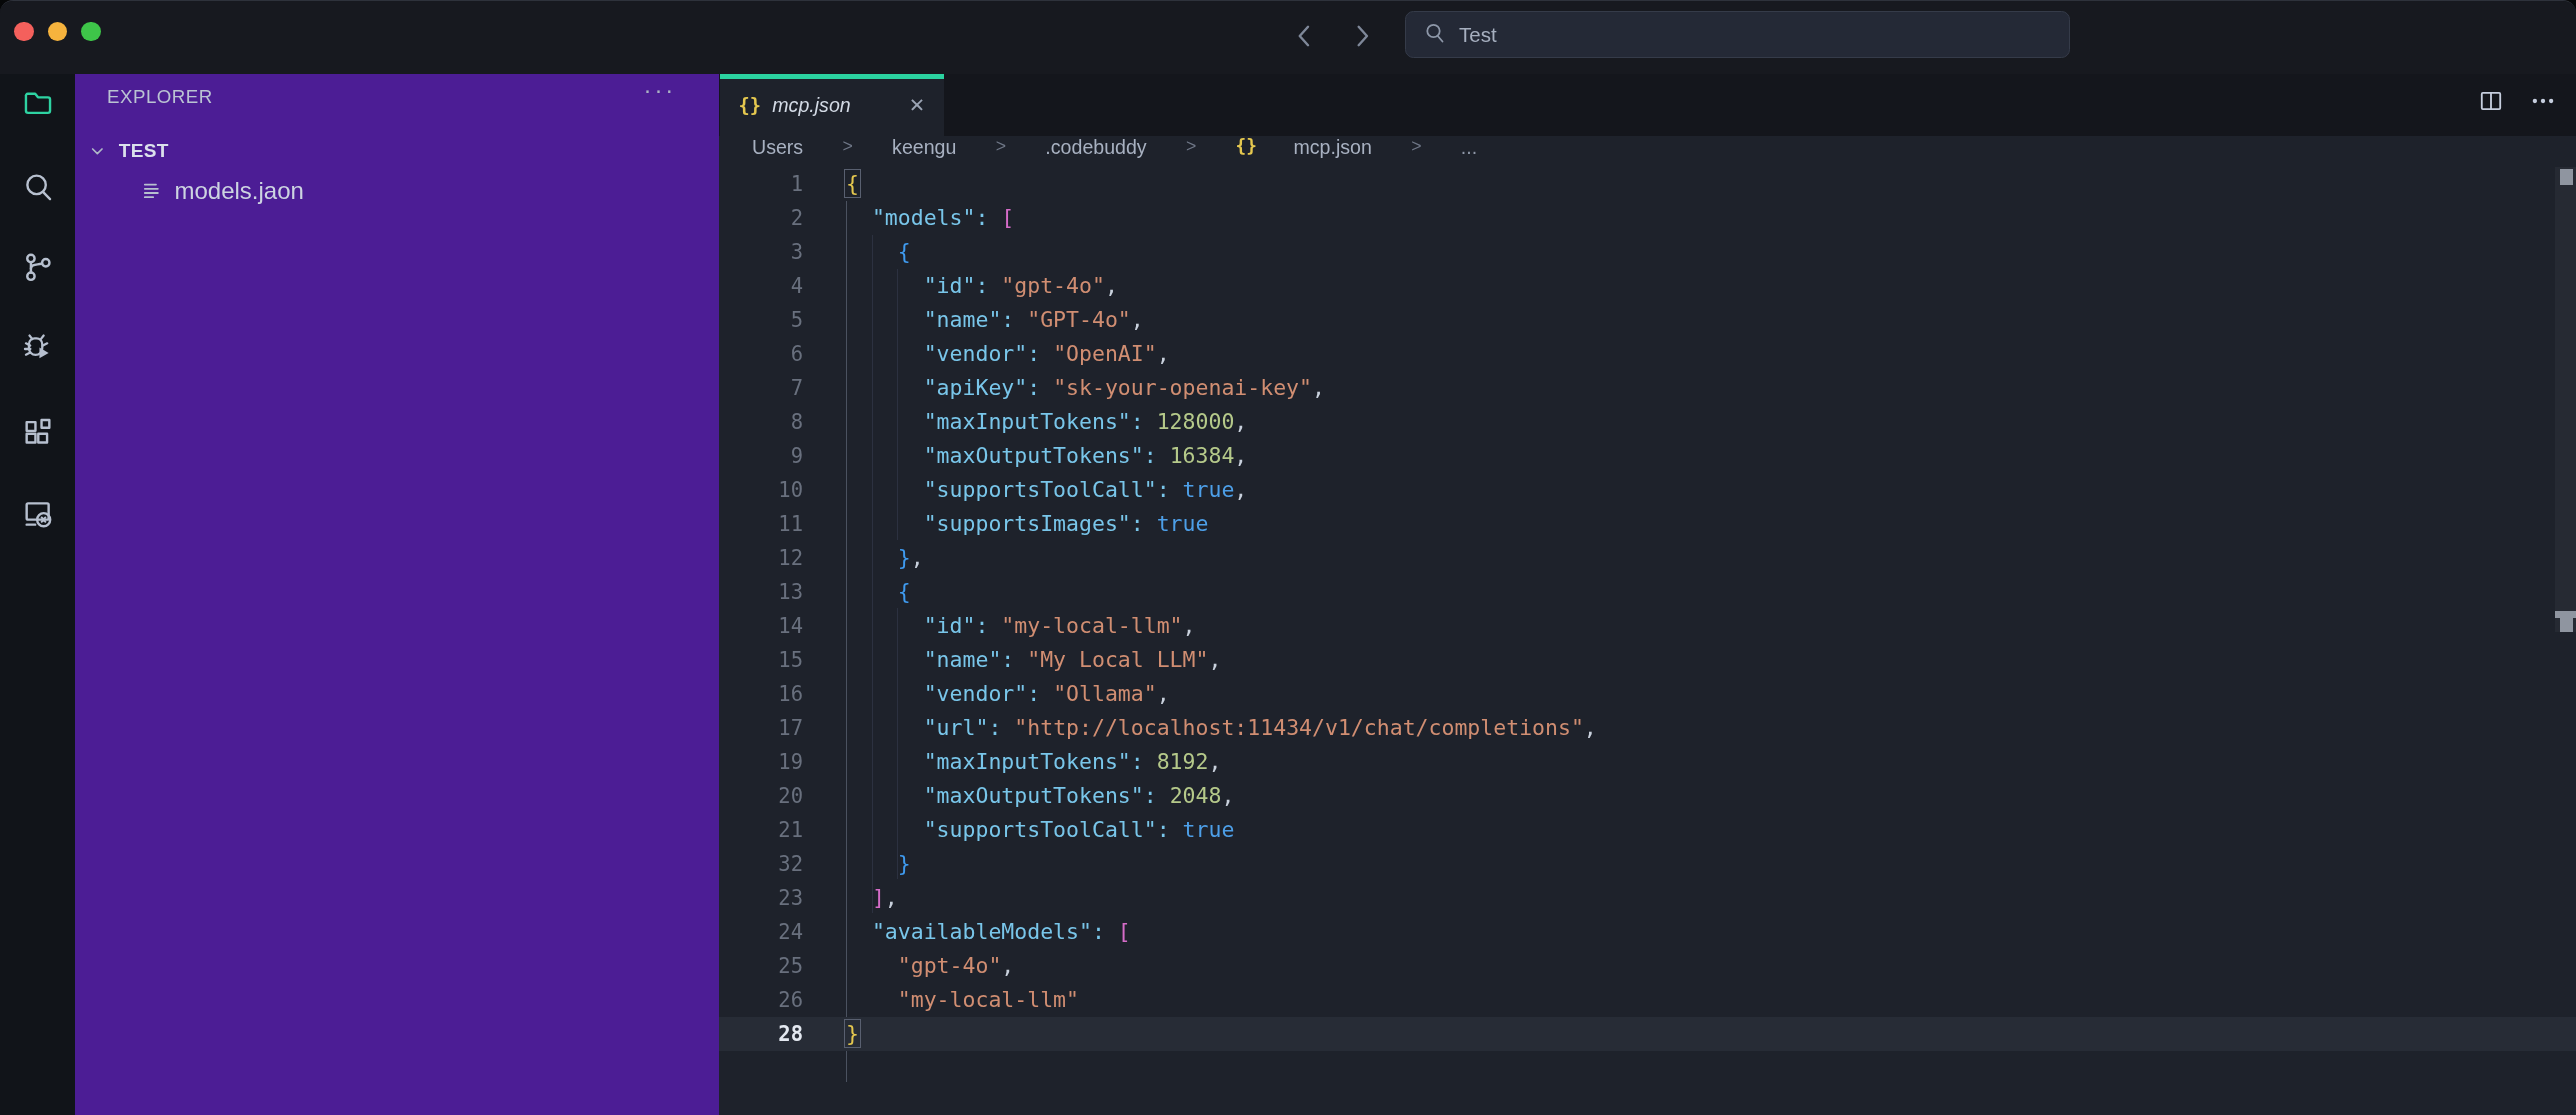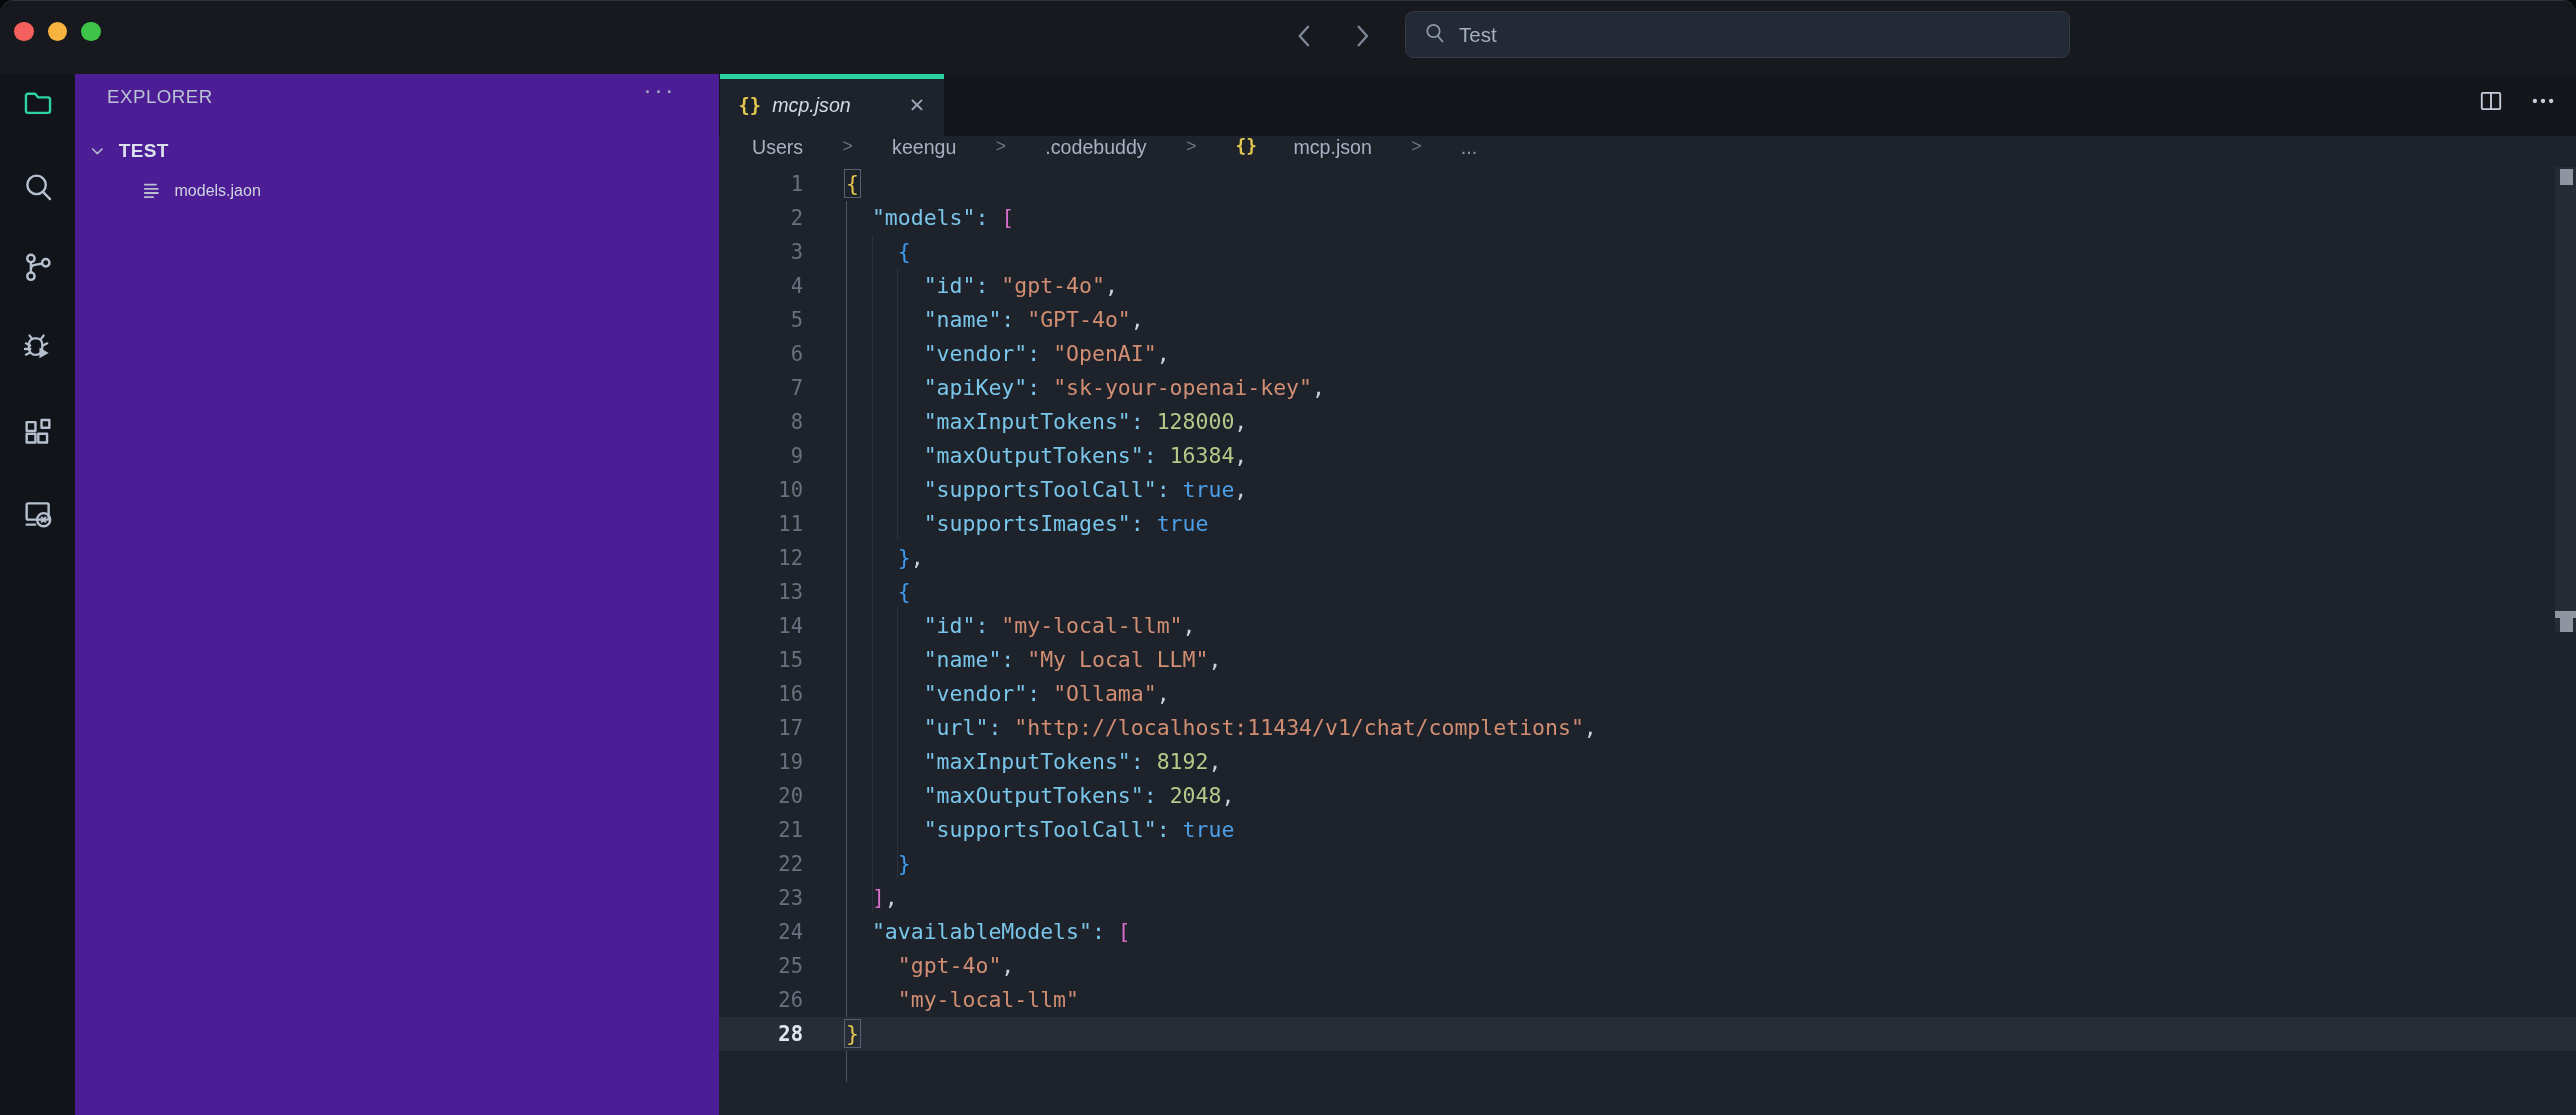--- a/index.html
+++ b/index.html
@@ -24,21 +24,21 @@
 
   
   .sidebar { position:absolute; left:75px; top:73px; width:644px; bottom:0; background:#4c1d95; }
   .sb-header { position:absolute; left:32px; top:12px; font-size:18.7px; letter-spacing:0.5px; color:#bac3d3; }
   .sb-more { position:absolute; right:43px; top:1.9px; color:#aab3c3; font-size:24px; letter-spacing:2.8px; cursor:default; }
   .tree-root { position:absolute; left:0; top:60px; right:0; height:34px; display:flex; align-items:center; }
   .tree-root .chev { margin-left:13px; color:#aeb7c6; display:flex; }
   .tree-root .lbl { margin-left:12px; font-size:19px; font-weight:bold; color:#dbe1ec; letter-spacing:0.4px; }
   .tree-file { position:absolute; left:0; top:99px; right:0; height:35px; display:flex; align-items:center; }
   .tree-file .ficon { margin-left:67px; color:#b7c0cf; display:flex; }
-  .tree-file .lbl { margin-left:12px; font-size:16px; color:#cdd4e1; }
+  .tree-file .lbl { margin-left:12px; font-size:24px; color:#cdd4e1; }
 
   
   .editorgroup { position:absolute; left:719px; top:73px; right:0; bottom:0; background:#1e222b; }
   .tabbar { position:absolute; left:0; top:0; right:0; height:62px; background:#14161c; }
   .tab { position:absolute; left:0.9px; top:0; width:224px; height:62px; background:#1e222b; display:flex; align-items:center; padding:0 18.7px; }
   .tab::before { content:""; position:absolute; left:0; top:0; right:0; height:4.7px; background:#2bd2a0; }
   .braces-ic { font-family:"DejaVu Sans Mono", monospace; font-weight:bold; color:#e5c84f; font-size:18.7px; }
   .tab-label { margin-left:11.2px; font-size:19.6px; font-style:italic; color:#d3dae5; }
   .tab-close { margin-left:auto; color:#9ba4b4; font-size:19.6px; }
   .editor-actions { position:absolute; right:20.5px; top:0; height:56px; display:flex; align-items:center; gap:26px; color:#c6cede; }
@@ -301,21 +301,21 @@
           </div>
           <div class="line">
             <span class="gutter">20</span>
             <span class="codetext"><span class="tok-k">      "maxOutputTokens":</span><span class="tok-w"> </span><span class="tok-n">2048</span><span class="tok-w">,</span></span>
           </div>
           <div class="line">
             <span class="gutter">21</span>
             <span class="codetext"><span class="tok-k">      "supportsToolCall":</span><span class="tok-w"> </span><span class="tok-t">true</span></span>
           </div>
           <div class="line">
-            <span class="gutter">22</span>
+            <span class="gutter">32</span>
             <span class="codetext"><span class="tok-b">    }</span></span>
           </div>
           <div class="line">
             <span class="gutter">23</span>
             <span class="codetext"><span class="tok-p">  ]</span><span class="tok-w">,</span></span>
           </div>
           <div class="line">
             <span class="gutter">24</span>
             <span class="codetext"><span class="tok-k">  "availableModels":</span><span class="tok-w"> </span><span class="tok-p">[</span></span>
           </div>

